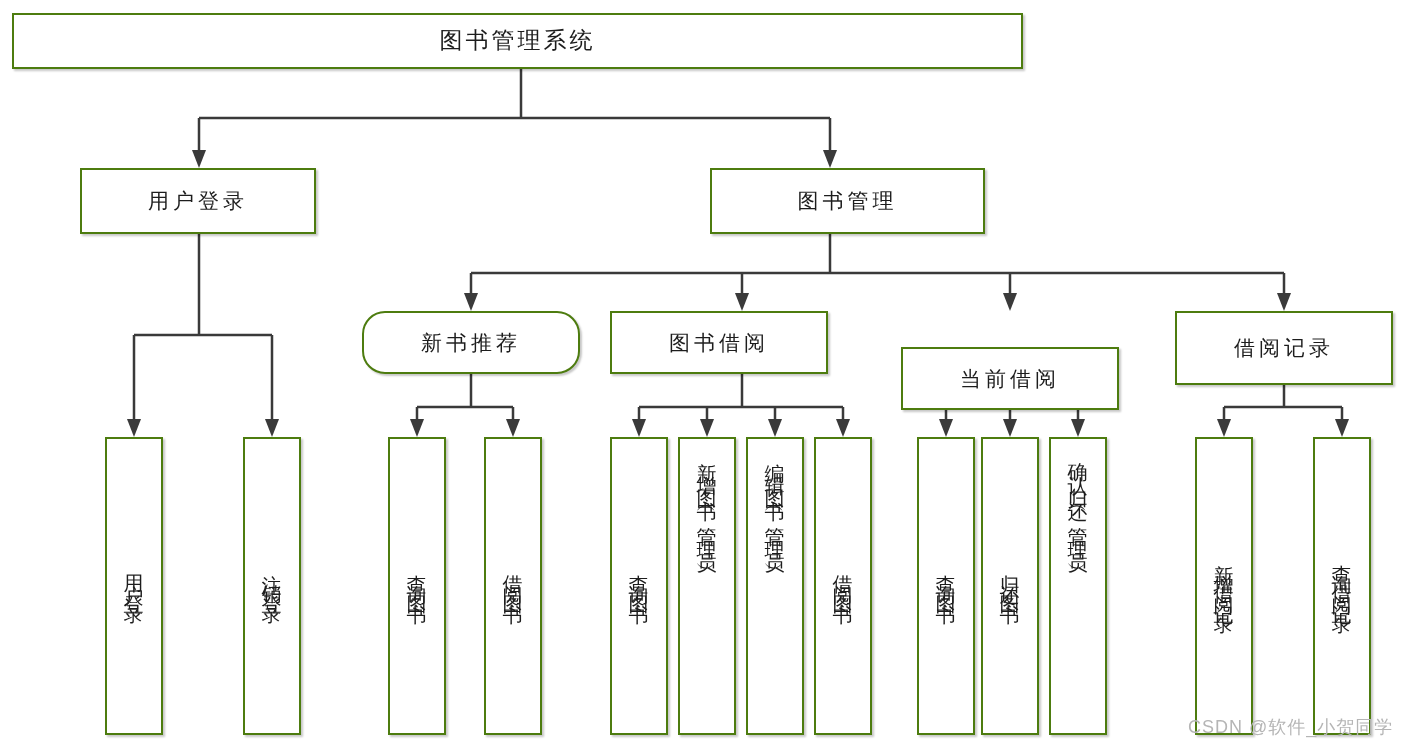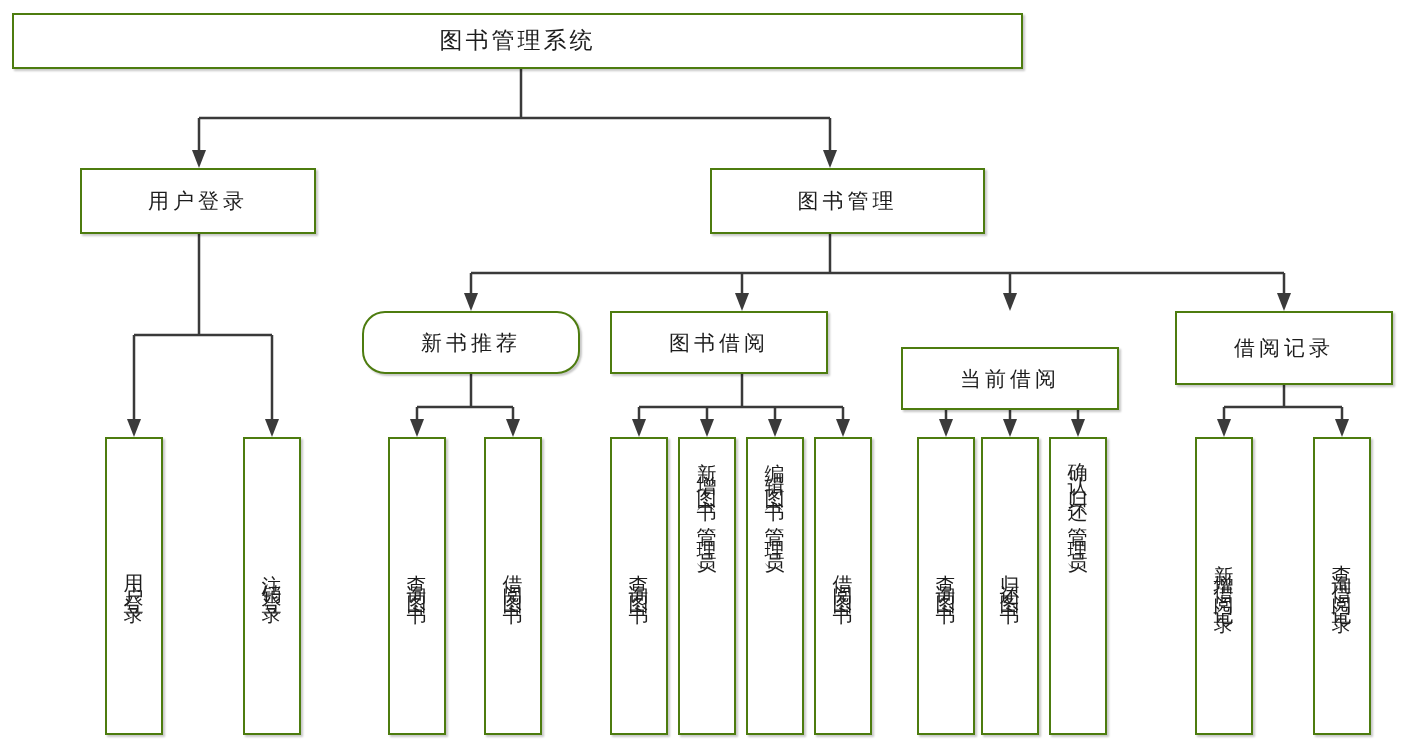--- a/index.html
+++ b/index.html
@@ -137,14 +137,15 @@
   <div class="box v long" style="left:1049px;">
     <span>确认归还（管理员）</span>
   </div>
   <div class="box v" style="left:1195px;">
     <span>新增借阅记录</span>
   </div>
   <div class="box v" style="left:1313px;">
     <span>查询借阅记录</span>
   </div>
 
+  <div class="watermark">CSDN @软件_小贺同学</div>
 
 </div>
 
 </body></html>

